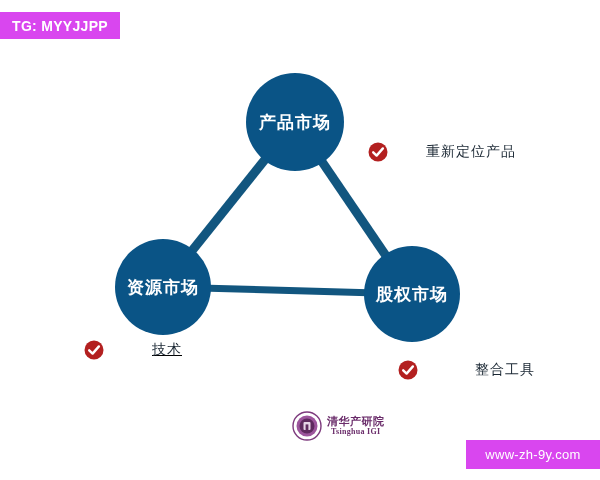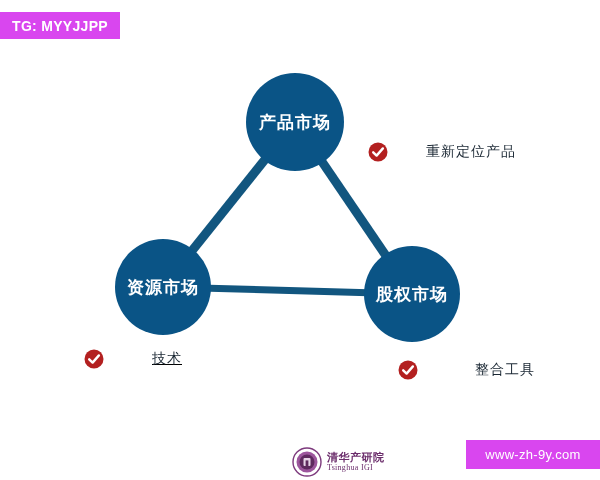--- a/index.html
+++ b/index.html
@@ -81,38 +81,37 @@
   .anno-text {
     font-family: "Liberation Sans", "DejaVu Sans", sans-serif;
     font-size: 14px;
     color: #1a2733;
     letter-spacing: 1px;
   }
 
   #anno-reposition { left: 368px; top: 98px; margin-top: 44px; }
   #anno-reposition .anno-text { margin-left: 38px; }
 
-  #anno-tech       { left: 84px;  top: 349px; text-decoration: underline; }
+  #anno-tech       { left: 84px;  top: 340px; text-decoration: underline; }
   #anno-supply     { left: 84px;  top: 371px; }
   #anno-entry      { left: 84px;  top: 409px; }
   #anno-tech .anno-text,
   #anno-supply .anno-text,
   #anno-entry .anno-text { margin-left: 48px; }
 
   #anno-integration { left: 398px; top: 360px; gap: 33px; }
   #anno-integration .anno-text { margin-left: 24px; }
 
   
   #logo {
     position: absolute;
     left: 292px;
     top: 411px;
     display: flex;
     align-items: center;
-    margin-top: 36px;
   }
   #logo-mark {
     width: 30px;
     height: 30px;
     flex: 0 0 30px;
   }
   #logo-text {
     margin-left: 5px;
     display: flex;
     flex-direction: column;
@@ -122,23 +121,24 @@
   #logo-cn {
     font-family: "Liberation Serif", "DejaVu Serif", serif;
     font-size: 11px;
     font-weight: bold;
     color: #6b2d6b;
     letter-spacing: 0.5px;
   }
   #logo-en {
     font-family: "Liberation Serif", "DejaVu Serif", serif;
     font-size: 8px;
-    font-weight: normal;
+    font-weight: bold;
     color: #6b2d6b;
     letter-spacing: 0.3px;
+    text-align: center;
   }
 </style>
 </head>
 <body>
 
 <div id="stage">
 
   <svg id="diagram" viewBox="0 0 600 480">
     <g>
       <line x1="163" y1="287" x2="295" y2="122" stroke="#12567f" stroke-width="9" stroke-linecap="butt"></line>

